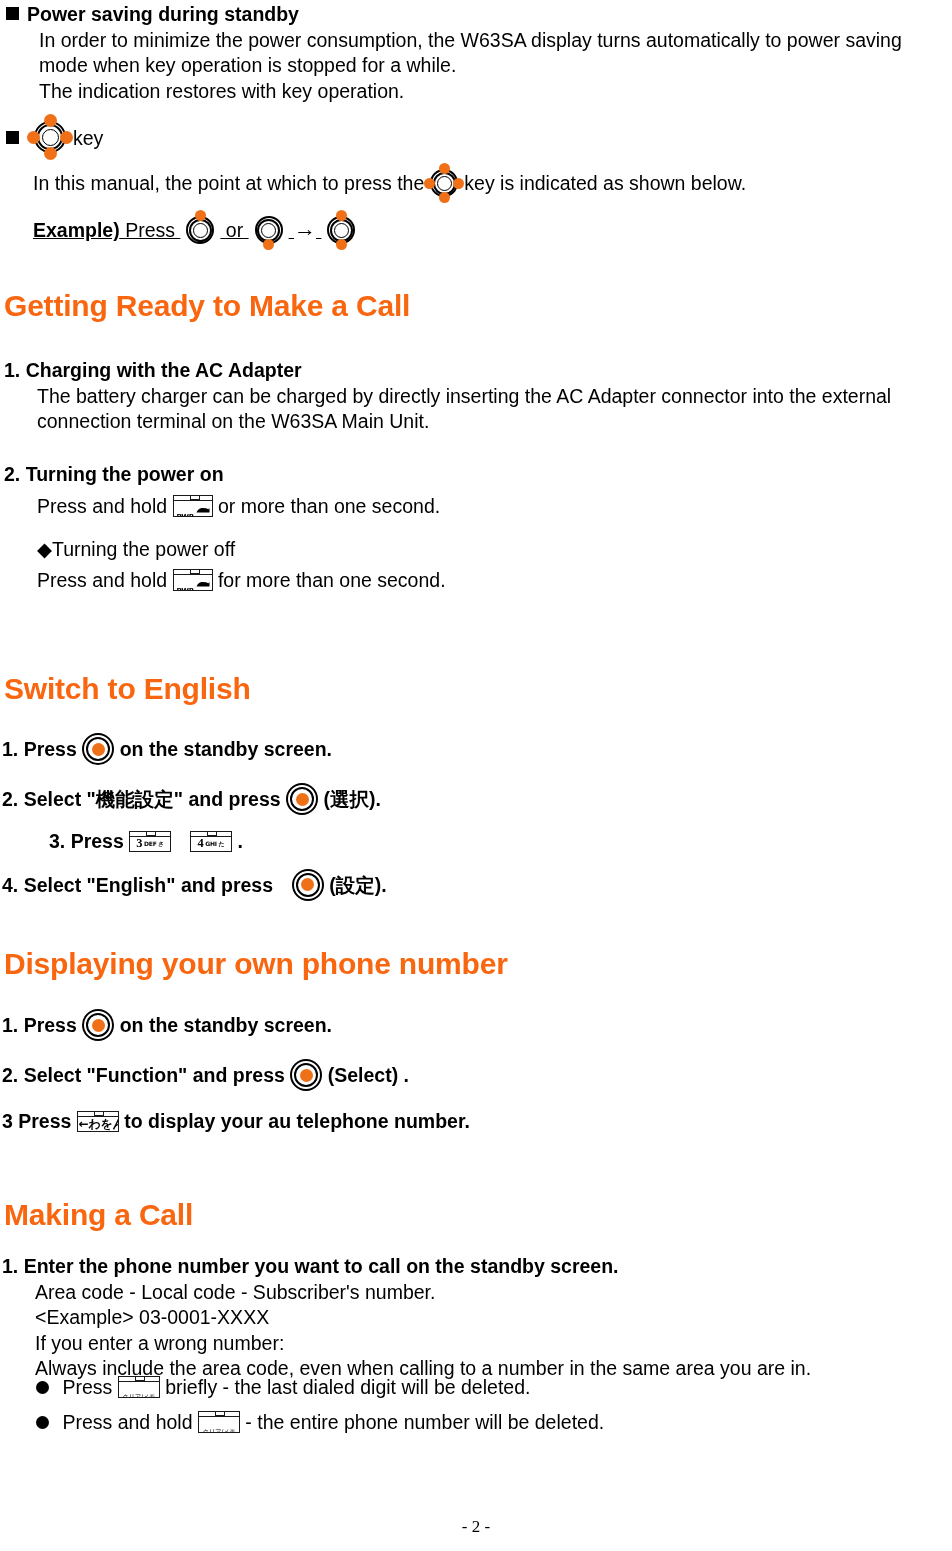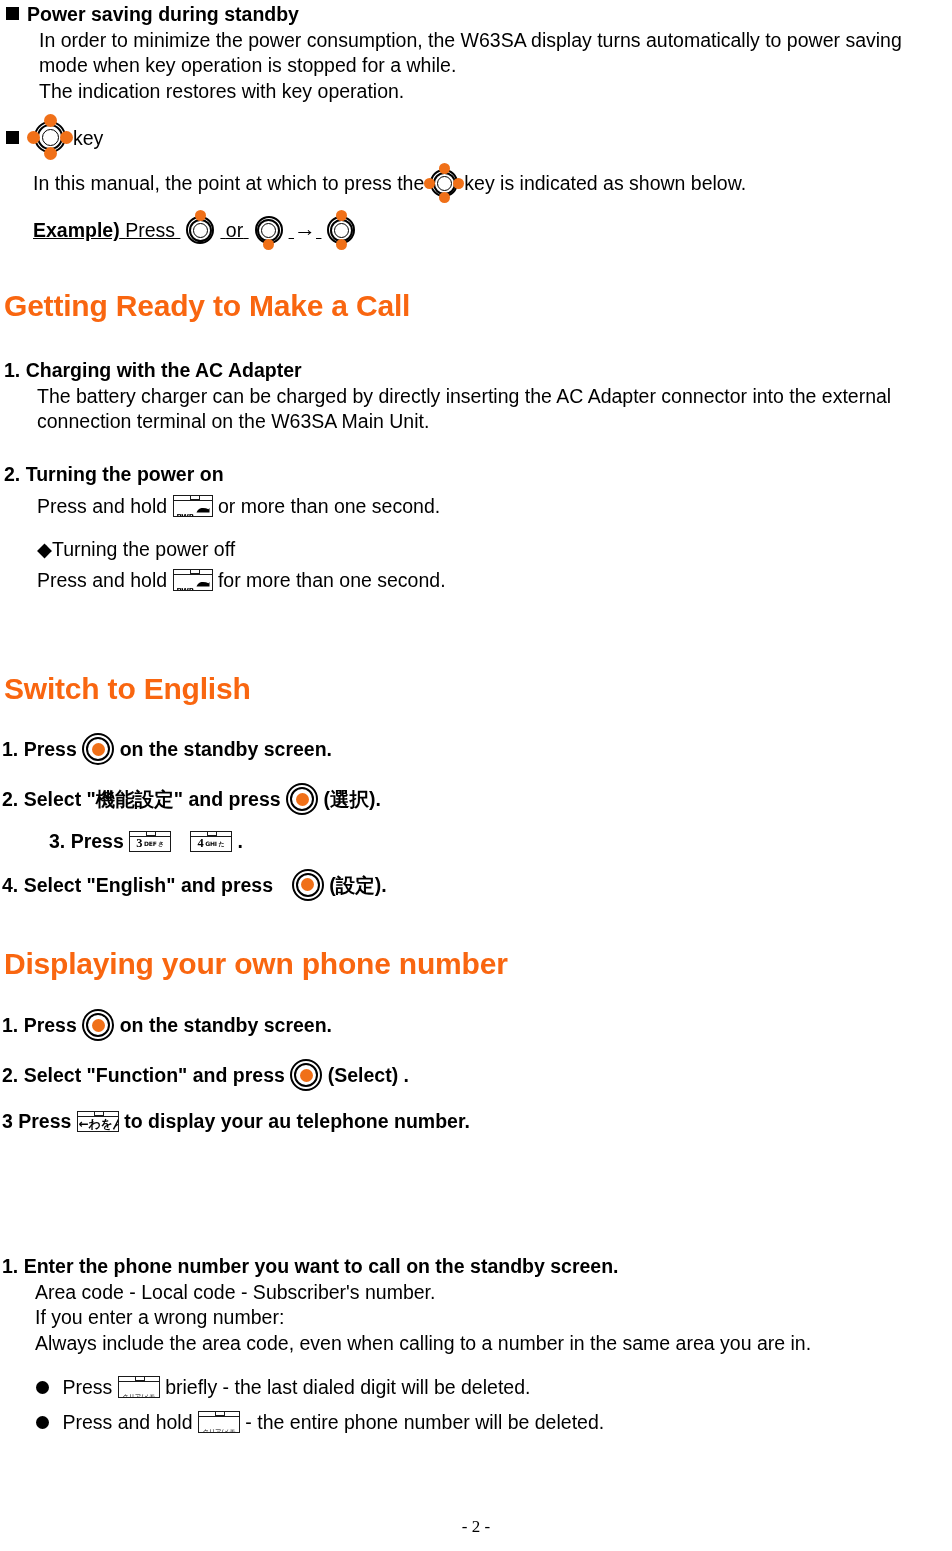--- a/index.html
+++ b/index.html
@@ -390,24 +390,26 @@
         <span class="capbar"></span>
         <span class="capface">
           <span class="num">0</span>
             <span class="jponly">←わをん</span>
         </span>
       </span>
       <span>to display your au telephone number.</span>
     </div>
   </div>
 
+  <div class="abs h-orange" style="left:4px; top:1198px;">Making a Call</div>
 
   <div class="abs" style="left:2px; top:1254px;">
     <div class="body-text bold">1. Enter the phone number you want to call on the standby screen.</div>
     <div class="body-text indent">Area code - Local code - Subscriber's number.</div>
+    <div class="body-text indent">&lt;Example&gt; 03-0001-XXXX</div>
     <div class="body-text indent">If you enter a wrong number:</div>
     <div class="body-text indent">Always include the area code, even when calling to a number in the same area you are in.</div>
   </div>
 
   <div class="abs" style="left:36px; top:1375px;">
     <div class="body-text">
       <span class="dot-bullet"></span>
       <span>Press</span>
       <span class="keycap clear">
         <span class="capbar"></span>

